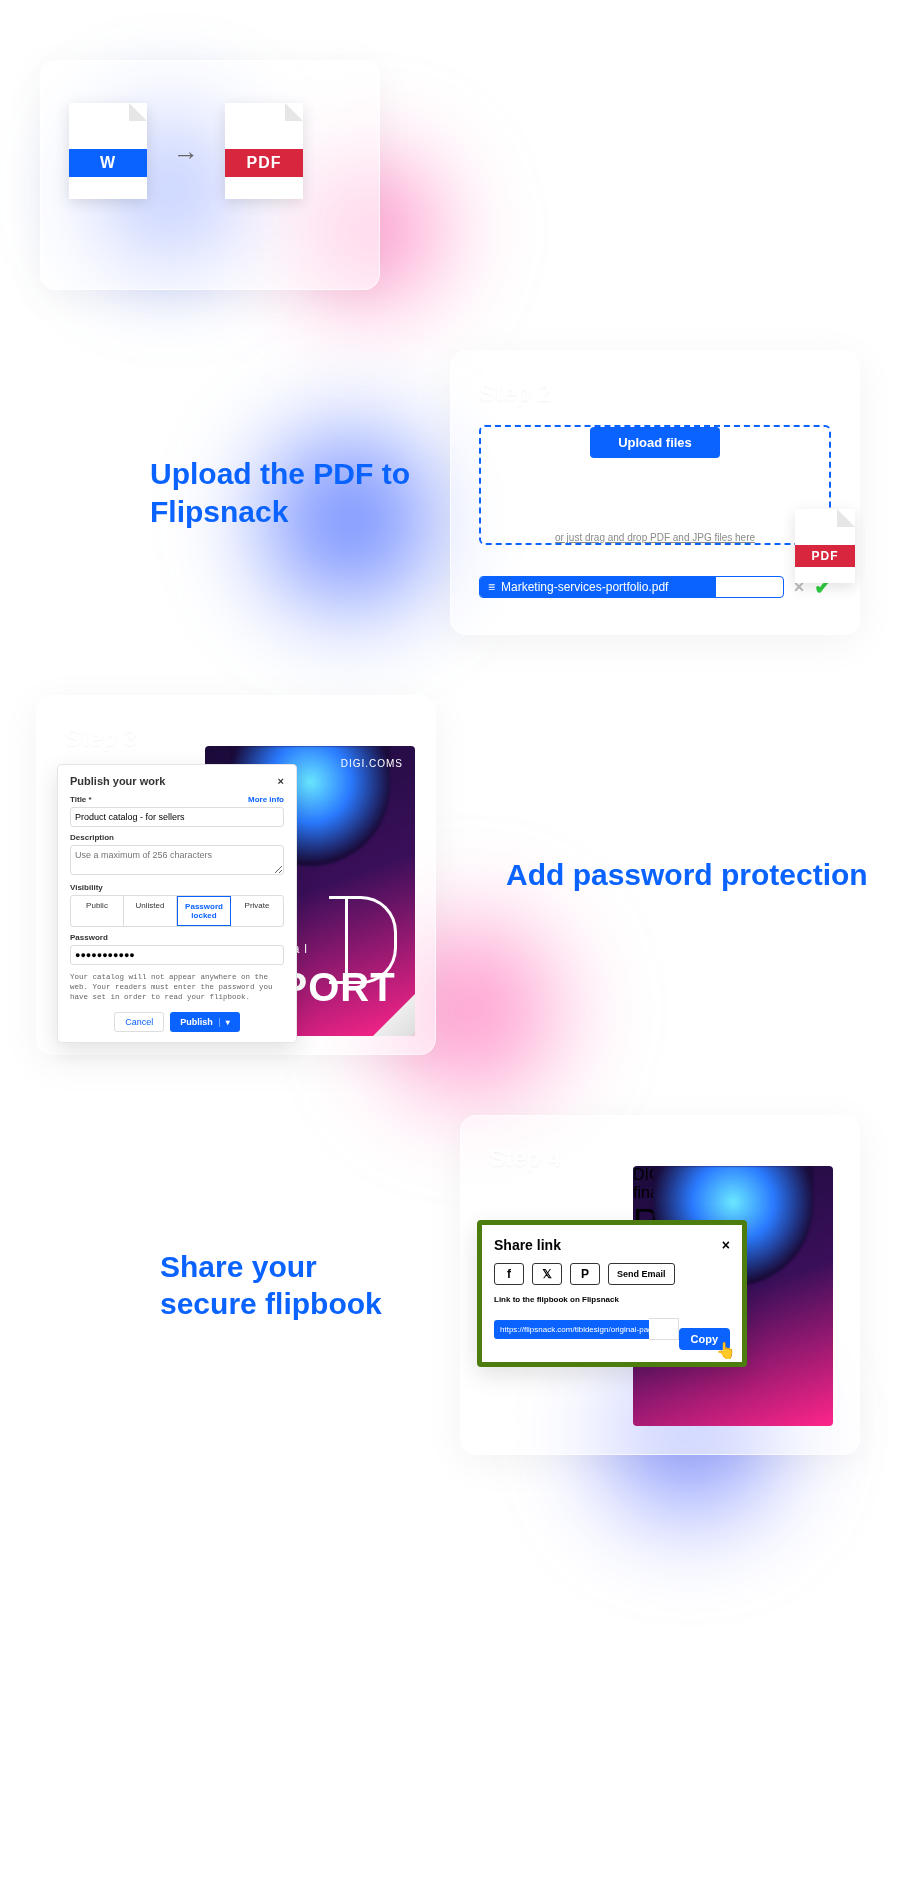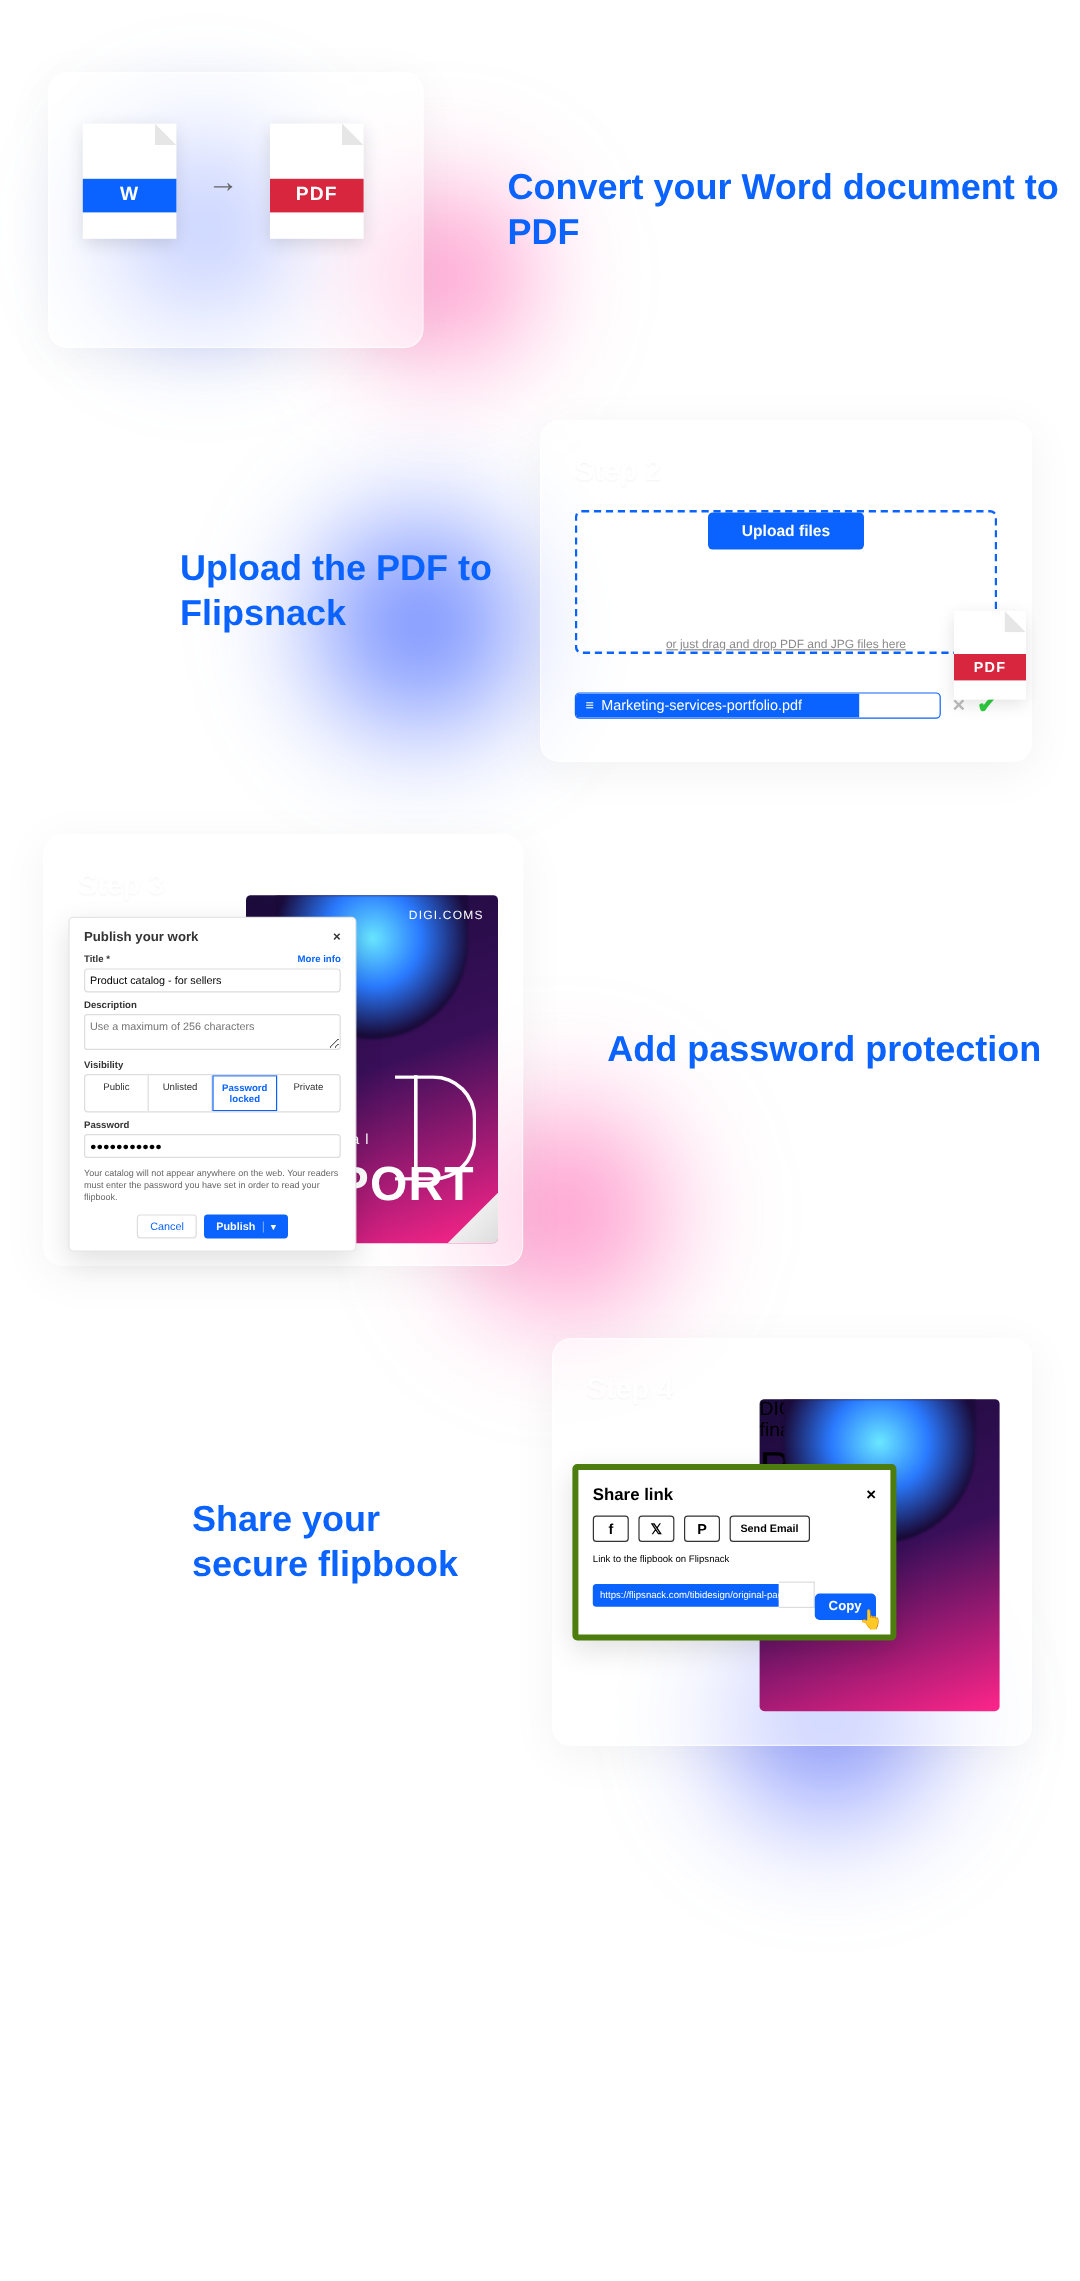--- a/index.html
+++ b/index.html
@@ -83,36 +83,36 @@
 
   .dialog{position:absolute;left:20px;top:68px;width:240px;background:#fff;border:1px solid #e5e5e5;border-radius:4px;box-shadow:0 8px 24px rgba(0,0,0,.12);padding:10px 12px;font-size:9px;color:#333;z-index:2;}
   .dialog .dtitle{font-size:11px;font-weight:700;margin-bottom:8px;display:flex;justify-content:space-between;}
   .dialog label{display:block;font-size:8px;font-weight:700;margin:6px 0 3px;}
   .dialog .more{float:right;color:#0a63ff;font-size:8px;font-weight:600;}
   .dialog input[type=text],.dialog textarea{width:100%;border:1px solid #ddd;border-radius:3px;padding:4px;font-size:9px;font-family:inherit;}
   .vis-row{display:flex;border:1px solid #ddd;border-radius:3px;overflow:hidden;}
   .vis-row div{flex:1;text-align:center;padding:5px 2px;font-size:8px;border-right:1px solid #ddd;}
   .vis-row div:last-child{border-right:none;}
   .vis-row .sel{border:1px solid #0a63ff;color:#0a63ff;font-weight:700;}
-  .dialog .note{font-size:7.5px;color:#666;margin-top:8px;line-height:1.3;}
+  .dialog .note{font-size:7.5px;color:#666;margin-top:8px;line-height:1.3;font-family:Liberation Mono, monospace;}
   .dialog .actions{display:flex;justify-content:center;gap:6px;margin-top:10px;}
   .btn-cancel{border:1px solid #ddd;background:#fff;color:#0a63ff;padding:4px 10px;border-radius:3px;font-size:9px;}
   .btn-publish{background:#0a63ff;color:#fff;border:none;padding:4px 10px;border-radius:3px;font-size:9px;font-weight:700;display:flex;align-items:center;gap:6px;}
   .btn-publish::after{content:"▾";font-size:8px;border-left:1px solid rgba(255,255,255,.4);padding-left:6px;}
 
   
   .row4 { justify-content:flex-end; padding-right:40px; gap:40px; }
   .card4 { width:400px; height:340px; position:relative;}
   .report-bg4{ position:absolute; right:26px; top:50px; width:200px; height:260px; background:linear-gradient(160deg,#1a0b3a 0%, #3a0f5a 50%, #ff258a 100%); border-radius:4px; overflow:hidden;}
   .share{position:absolute;left:16px;top:104px;width:270px;background:#fff;border:5px solid #4d7c0f;border-radius:4px;box-shadow:0 8px 24px rgba(0,0,0,.12);padding:12px;z-index:2;}
   .share .stitle{font-size:14px;font-weight:700;display:flex;justify-content:space-between;margin-bottom:10px;}
   .share .srow{display:flex;gap:8px;margin-bottom:10px;}
   .share .sbtn{border:1px solid #333;border-radius:3px;width:30px;height:22px;display:flex;align-items:center;justify-content:center;font-size:12px;font-weight:700;}
   .share .send{width:auto;padding:0 8px;font-size:9px;font-weight:600;}
-  .share .llabel{font-size:8px;font-weight:400;margin-bottom:4px;}
+  .share .llabel{font-size:8px;font-weight:700;margin-bottom:4px;}
   .share .lrow{display:flex;align-items:center;gap:0;}
   .share .link{flex:1;background:#0a63ff;color:#fff;font-size:8px;padding:5px 6px;border-radius:3px 0 0 3px;white-space:nowrap;overflow:hidden;}
   .share .linkgap{width:30px;height:22px;background:#fff;border:1px solid #ddd;border-left:none;}
   .share .copy{background:#0a63ff;color:#fff;border:none;padding:5px 12px;font-size:11px;font-weight:700;border-radius:4px;position:relative;margin-top:20px;}
   .cursor{position:absolute;bottom:-10px;right:-6px;font-size:16px;color:#000;}
 </style>
 </head>
 <body>
 
 <div class="glow g1a"></div>
@@ -126,21 +126,20 @@
     <div class="doc-icons">
       <div class="file-icon">
         <div class="band word">W</div>
       </div>
       <div class="arrow">→</div>
       <div class="file-icon">
         <div class="band pdf">PDF</div>
       </div>
     </div>
   </div>
-  <div class="headline">Convert your Word document to PDF</div>
 </div>
 
 <div class="row row2">
   <div class="headline" style="text-align:left;width:260px;">Upload the PDF to Flipsnack</div>
   <div class="card card2">
     <div class="step-label">Step 2</div>
     <div class="dropzone">
       <button class="btn-upload">Upload files</button>
       <div class="drop-hint">or just drag and drop PDF and JPG files here</div>
       <div class="pdf-float">

